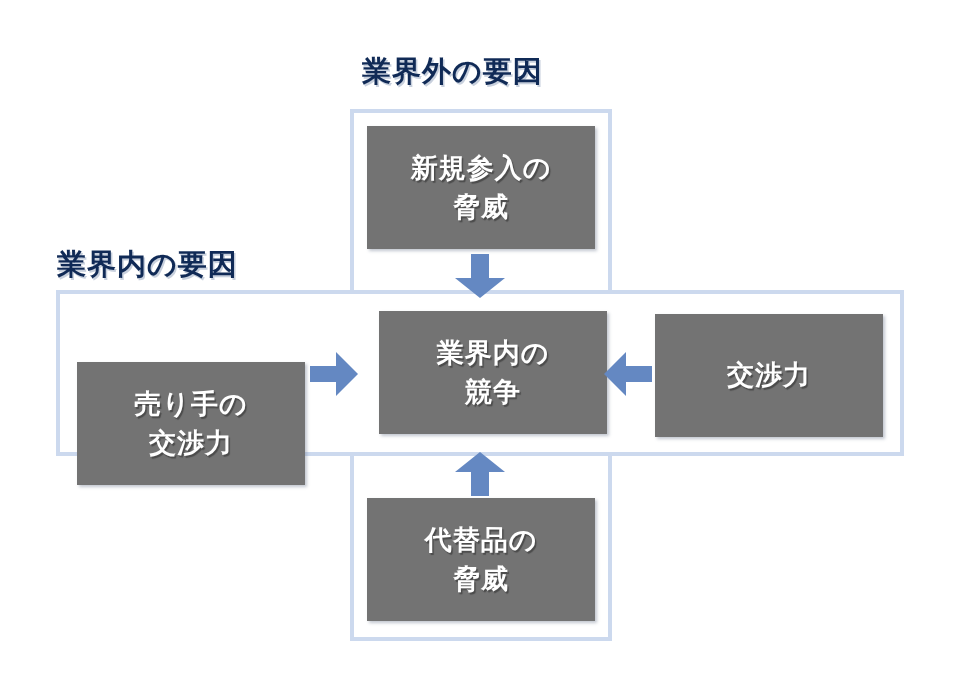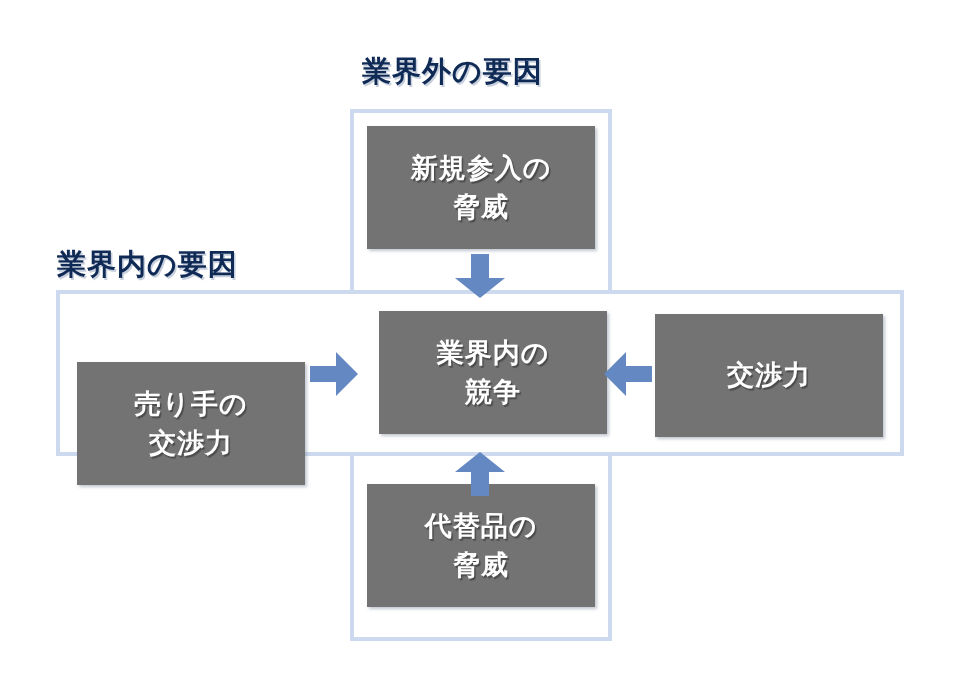--- a/index.html
+++ b/index.html
@@ -54,21 +54,21 @@
     text-align: center;
     letter-spacing: 1px;
     box-sizing: border-box;
     box-shadow: 2px 2px 3px rgba(120,130,150,0.45);
     text-shadow: 1.5px 1.5px 1px rgba(0,0,0,0.35);
   }
   #box-new-entrants { left: 367px; top: 126px; width: 228px; height: 123px; }
   #box-suppliers    { left: 77px;  top: 314px; width: 228px; height: 123px; margin-top: 48px; }
   #box-rivalry      { left: 367px; top: 311px; width: 228px; height: 123px; margin-left: 12px; }
   #box-buyers       { left: 655px; top: 314px; width: 228px; height: 123px; }
-  #box-substitutes  { left: 367px; top: 484px; width: 228px; height: 123px; }
+  #box-substitutes  { left: 367px; top: 498px; width: 228px; height: 123px; }
   .force-line { display: block; }
 
   
   .arrow {
     position: absolute;
   }
   #arrow-down { left: 455px; top: 254px; width: 50px; height: 44px; }
   #arrow-up   { left: 455px; top: 452px; width: 50px; height: 44px; }
   #arrow-right{ left: 310px; top: 352px; width: 48px; height: 44px; }
   #arrow-left { left: 604px; top: 352px; width: 48px; height: 44px; }

